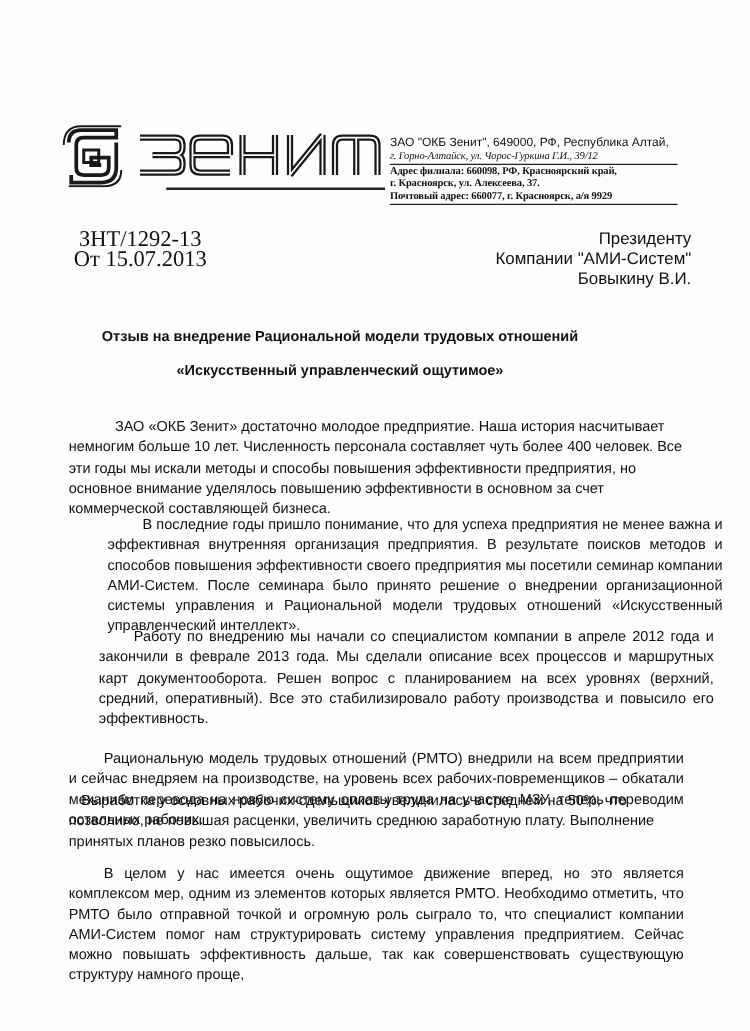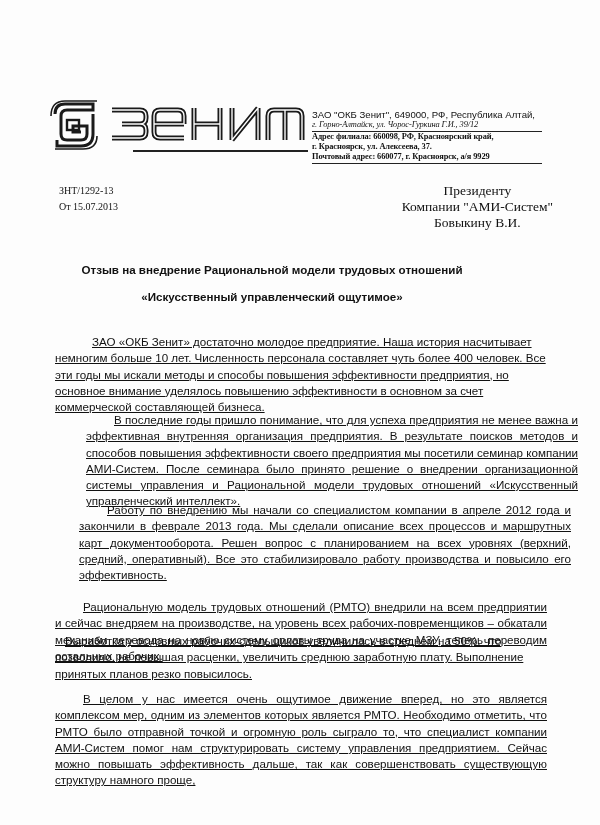--- a/index.html
+++ b/index.html
@@ -11,30 +11,30 @@
   .logo-word { position: absolute; left: 110px; top: 104px; width: 195px; height: 40px; }
   .logo-rule { position: absolute; left: 133px; top: 150px; width: 175px; height: 0; border-top: 2px solid #222; }
 
   .addr { position: absolute; left: 312px; top: 109px; width: 230px; font-family: "Liberation Serif", serif; color: #111; }
   .addr .l1 { font-family: "Liberation Sans", sans-serif; font-size: 9.6px; line-height: 11px; white-space: nowrap; }
   .addr .l { font-size: 8.4px; font-weight: bold; line-height: 10px; white-space: nowrap; letter-spacing: -0.1px; }
   .addr .under { border-bottom: 1.5px solid #222; padding-bottom: 1px; }
   .addr .l2 { font-style: italic; font-weight: normal; }
 
   
-  .ref { position: absolute; left: 59px; top: 183px; font-family: "Liberation Serif", serif; font-size: 10px; line-height: 16px; }
-  .recipient { position: absolute; right: 47px; top: 183px; font-family: Liberation Serif, serif; font-size: 13.5px; line-height: 16px; text-align: center; }
+  .ref { position: absolute; left: 59px; top: 183px; font-family: "Liberation Serif", serif; font-size: 18px; line-height: 16px; text-align: center; }
+  .recipient { position: absolute; right: 47px; top: 183px; font-family: Liberation Sans, sans-serif; font-size: 13.5px; line-height: 16px; text-align: right; }
 
   
   .title { position: absolute; left: 0; width: 544px; text-align: center; font-family: "Liberation Sans", sans-serif; font-weight: bold; font-size: 11.6px; }
   .title.t1 { top: 263px; }
   .title.t2 { top: 290px; }
 
   
-  .body { position: absolute; left: 55px; width: 492px; font-family: "Liberation Sans", sans-serif; font-size: 11.6px; line-height: 16.3px; color: #111; text-decoration: underline; }
+  .body { position: absolute; left: 55px; width: 492px; font-family: "Liberation Sans", sans-serif; font-size: 11.6px; line-height: 16.3px; color: #111; }
   .body p { margin: 0; text-align: justify; }
   .p1 { top: 334px; }
   .p2 { top: 412px; margin-left: 31px; }
   .p3 { top: 502px; margin-left: 24px; }
   .p4 { top: 575px; margin-top: 24px; }
   .p5 { top: 633px; }
   .p6 { top: 691px; }
   .ind-big { text-indent: 37px; }
   .ind-mid { text-indent: 28px; }
   .ind-sm  { text-indent: 10px; }

